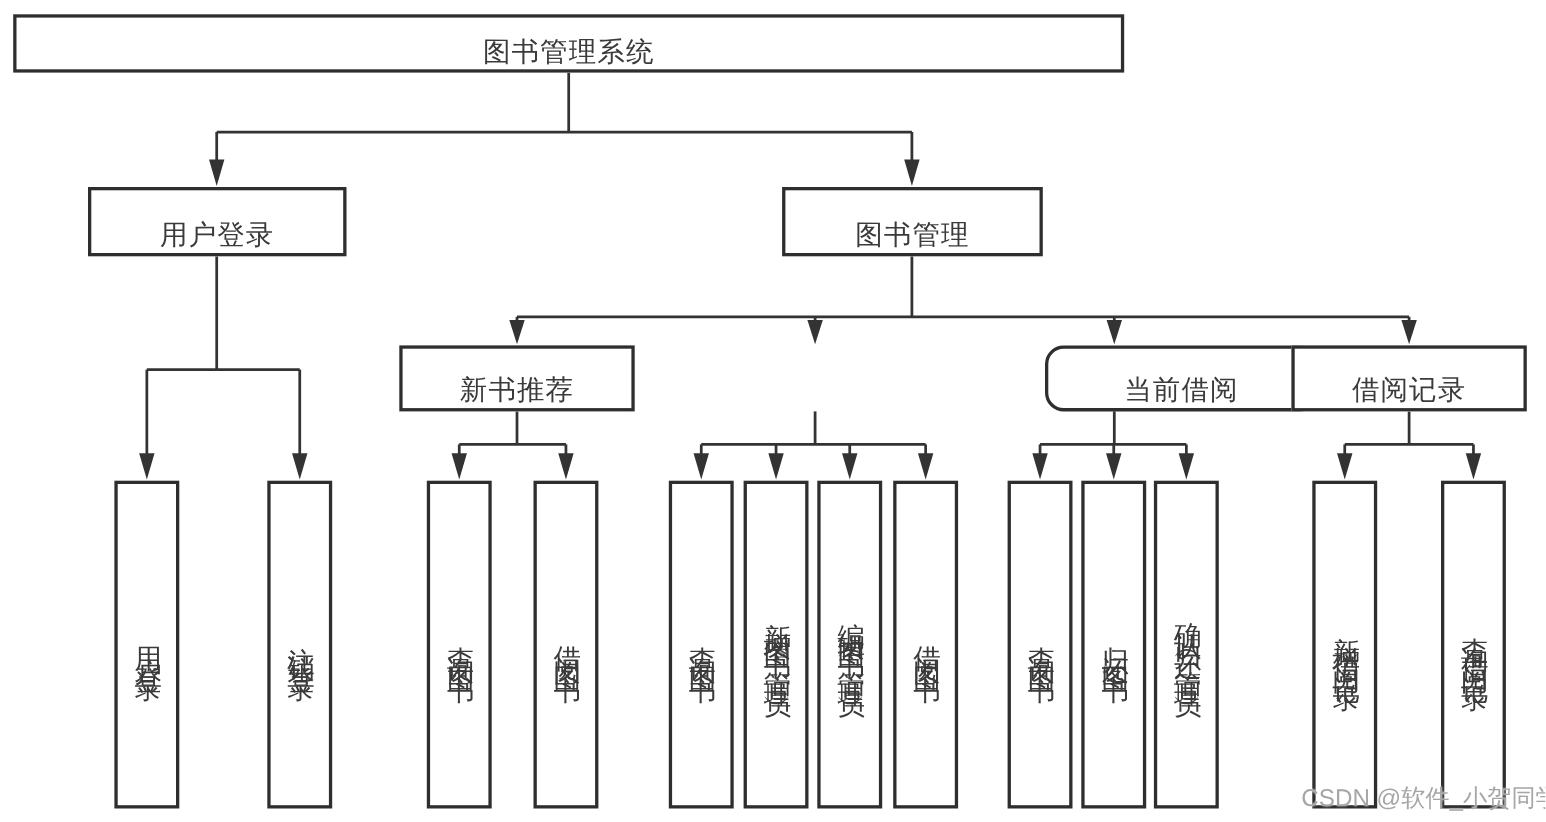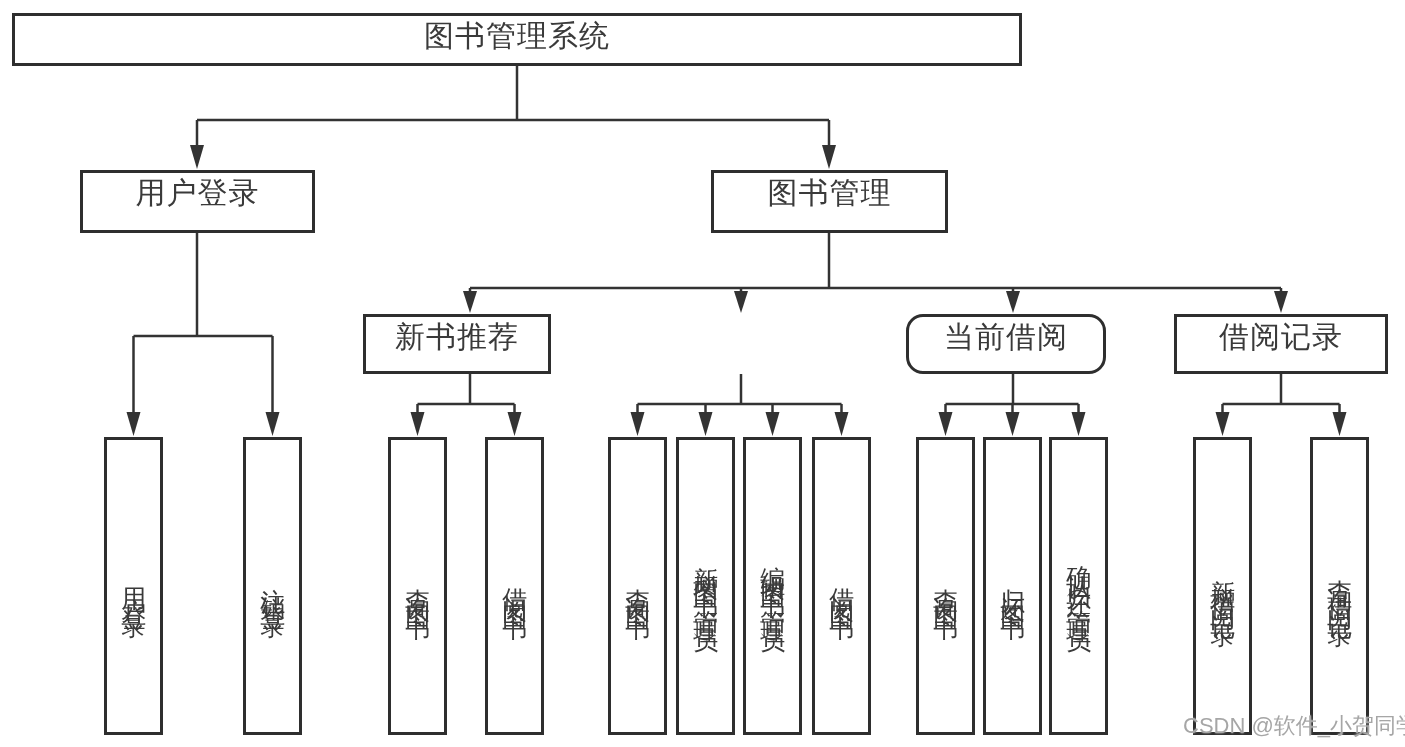--- a/index.html
+++ b/index.html
@@ -9,23 +9,23 @@
     background:#ffffff;
     font-family:"Liberation Sans","DejaVu Sans",sans-serif;
     overflow:hidden;
   }
   #connectors{position:absolute;left:0;top:0;width:1405px;height:747px;}
   .box{
     position:absolute;
     box-sizing:border-box;
     background:#ffffff;
     border:3px solid #2e2e2e;
-    display:flex;align-items:flex-start;justify-content:center;
+    display:flex;align-items:flex-end;justify-content:center;
     color:#3a3a3a;
-    font-size:30px;
+    font-size:25px;
     letter-spacing:1px;
     white-space:nowrap;
   }
   .vbox{
     position:absolute;
     box-sizing:border-box;
     background:#ffffff;
     border:3px solid #2e2e2e;
     display:flex;align-items:center;justify-content:center;
     color:#3a3a3a;
@@ -121,24 +121,24 @@
     <span>图书管理系统</span>
   </div>
 
   <div class="box" style="left:80px;top:170px;width:235px;height:63px;">
     <span>用户登录</span>
   </div>
   <div class="box" style="left:711px;top:170px;width:237px;height:63px;">
     <span>图书管理</span>
   </div>
 
-  <div class="box" style="left:363px;top:314px;width:188px;height:60px;">
+  <div class="box" style="left:363px;top:314px;width:214px;height:60px;">
     <span>新书推荐</span>
   </div>
-  <div class="box" style="left:906px;top:314px;width:200px;height:60px;border-radius:17px;">
+  <div class="box" style="left:950px;top:314px;width:248px;height:60px;border-radius:17px;">
     <span>当前借阅</span>
   </div>
   <div class="box" style="left:1174px;top:314px;width:214px;height:60px;">
     <span>借阅记录</span>
   </div>
 
   <div class="vbox" style="left:104px;top:437px;width:59px;height:298px;">
     <span>用户登录</span>
   </div>
   <div class="vbox" style="left:243px;top:437px;width:59px;height:298px;">

